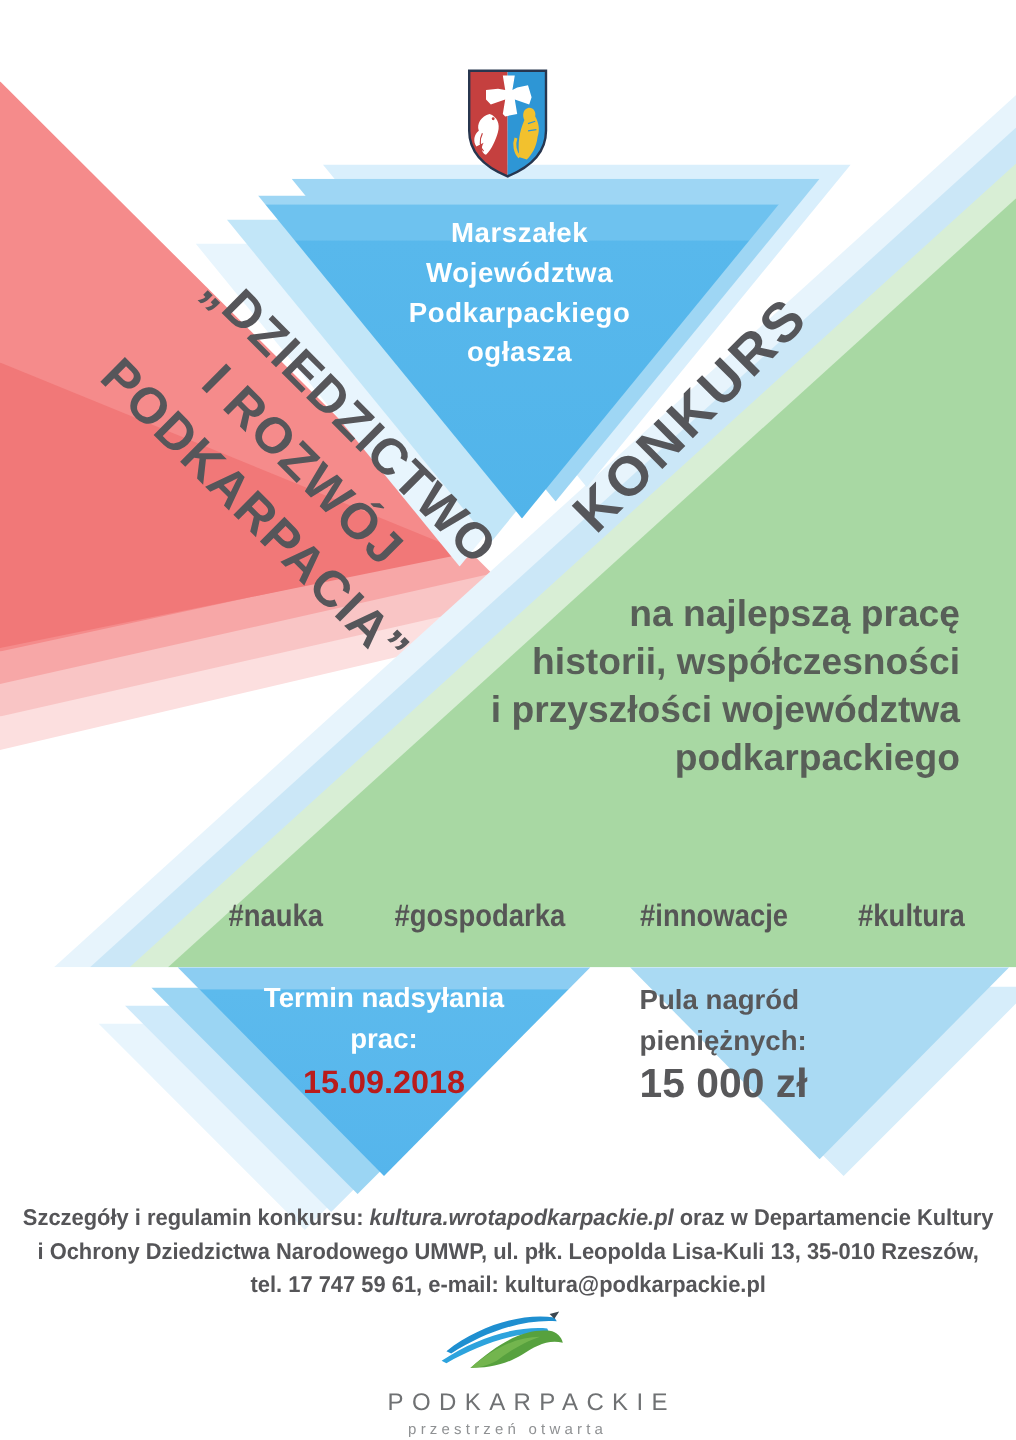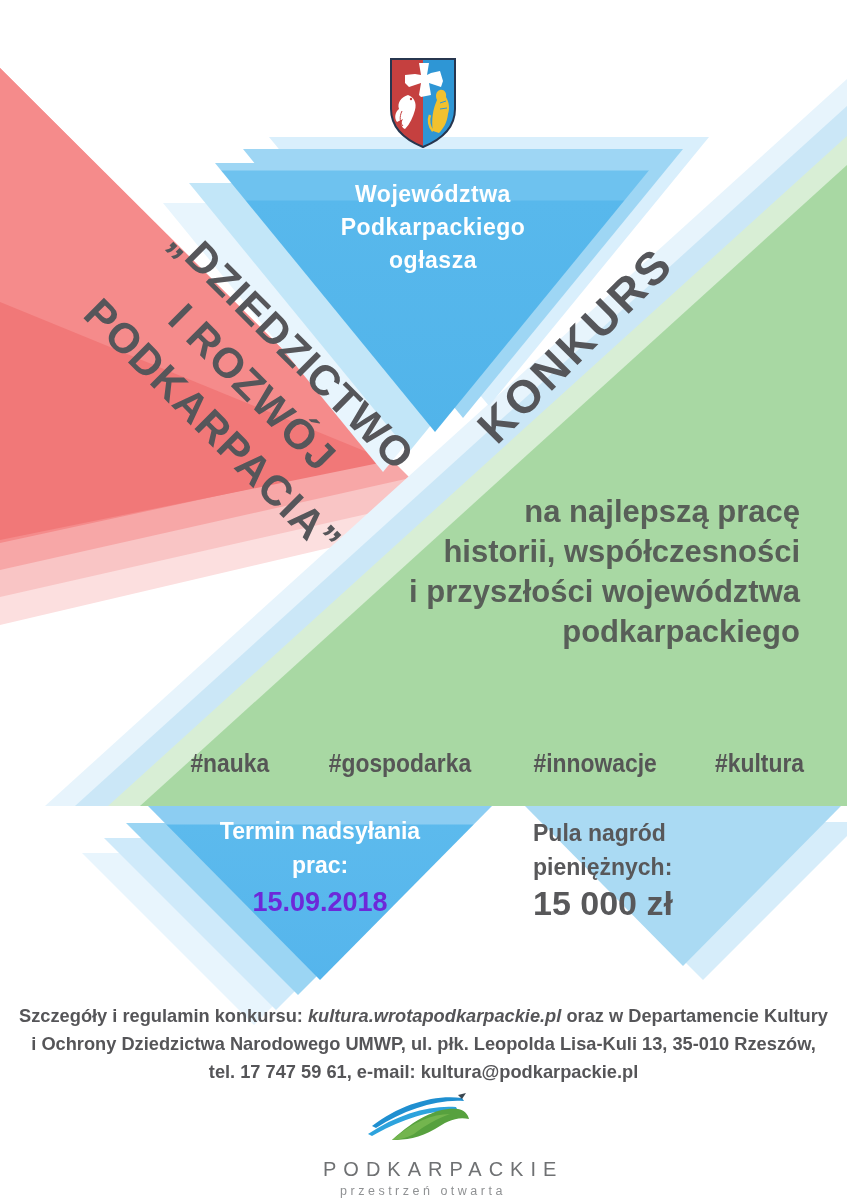--- a/index.html
+++ b/index.html
@@ -63,21 +63,21 @@
   .description{
     right:47px;top:492px;width:600px;text-align:right;
     color:#585f58;font-size:31px;line-height:40px;
   }
   .hashtags{
     left:185px;top:748px;width:625px;display:flex;justify-content:space-between;
     color:#565656;font-size:26px;gap:25px;
   }
   .hashtags span{display:inline-block;transform:scaleX(0.88);}
   .deadline{left:170px;top:814px;width:300px;text-align:center;color:#ffffff;font-size:23px;line-height:34px;}
-  .deadline .date{color:#6d28d9;font-size:27px;margin-top:3px;}
+  .deadline .date{color:#b91c1c;font-size:27px;margin-top:3px;}
   .prize{left:533px;top:816px;width:300px;text-align:left;color:#58585a;font-size:23px;line-height:34px;}
   .prize .amount{font-size:34px;margin-top:2px;}
   .contact{
     left:0;top:1002px;width:847px;text-align:center;
     color:#555558;font-size:19px;line-height:28px;transform:scaleX(0.96);
   }
   .contact .url{font-style:italic;}
 
   
   .logo{position:absolute;left:323px;top:1092px;width:200px;text-align:center;}
@@ -131,20 +131,21 @@
       <circle cx="23" cy="42" r="1.2" fill="#c5403f"></circle>
     </g>
     <g>
       <path d="M45,74 C43,63 45,52 49,43 C47,39 48,34 52,33 C56,32 59,36 58,40 C61,45 62,51 60,57 C59,66 55,72 51,76 Z" fill="#f2c12e"></path>
       <path d="M45,74 C41,70 40,63 42,58" stroke="#f2c12e" stroke-width="2.5" fill="none"></path>
       <path d="M52,46 L58,44 M52,52 L59,51" stroke="#2e96d5" stroke-width="1" fill="none"></path>
     </g>
   </svg>
 
   <div class="txt header-txt">
+    <div>Marszałek</div>
     <div>Województwa</div>
     <div>Podkarpackiego</div>
     <div>ogłasza</div>
   </div>
 
   <div class="txt konkurs">KONKURS</div>
 
   <div class="txt heritage">
     <div>„DZIEDZICTWO</div>
     <div>I ROZWÓJ</div>

